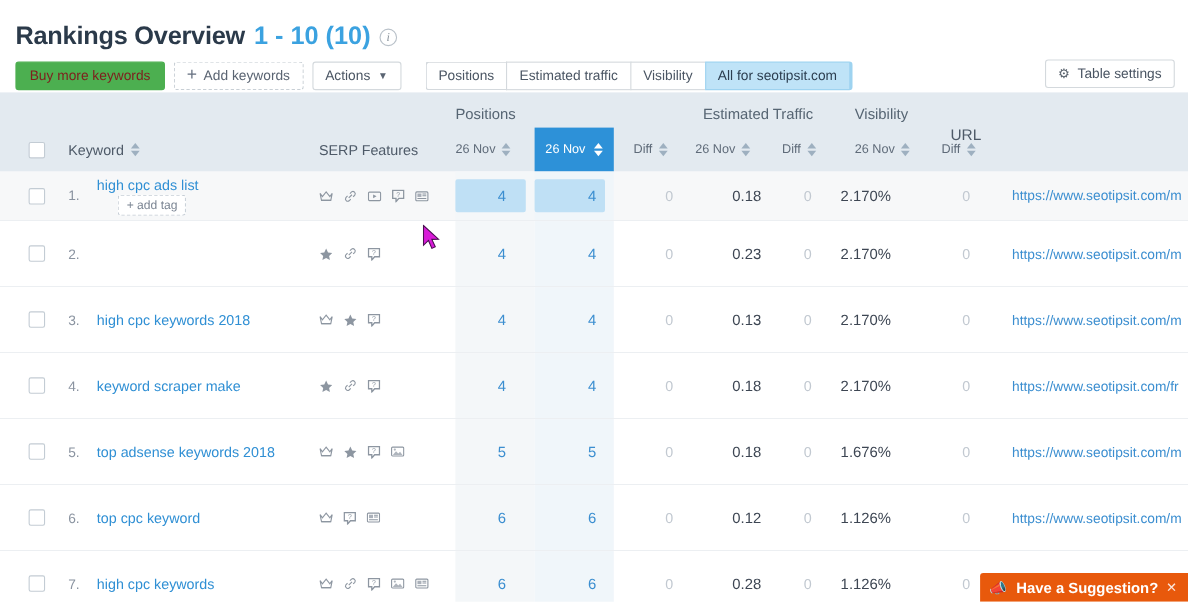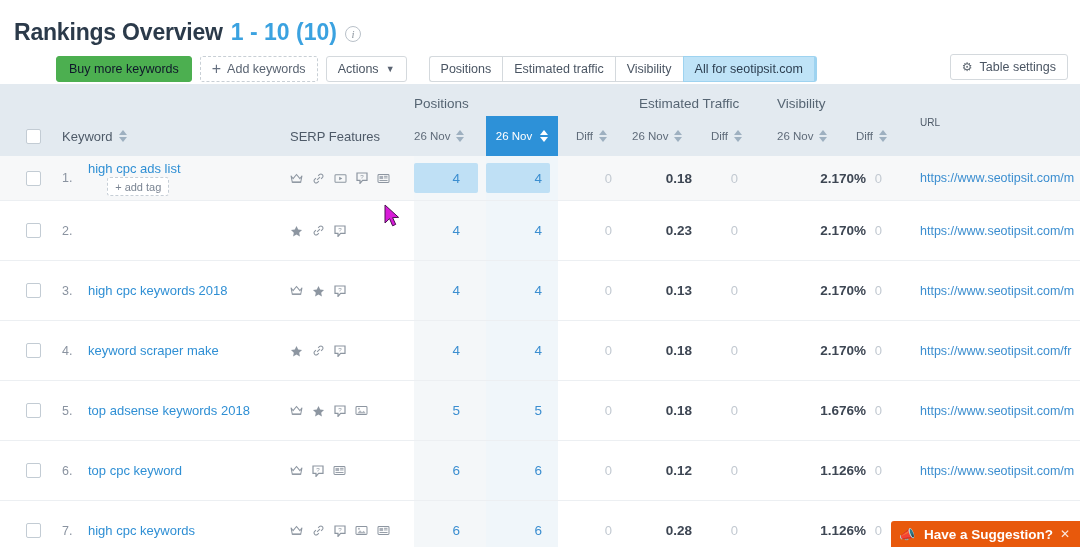--- a/index.html
+++ b/index.html
@@ -47,22 +47,22 @@
     display: inline-flex; align-items: center; justify-content: center;
     border: 1px solid #d4d9dd;
     background: #fff; color: #4a5563;
     border-radius: 3px;
     font-size: 12.5px;
     padding: 0 11px;
     white-space: nowrap;
     cursor: pointer;
   }
   .btn-green {
-    background: #4caf50; border-color: #4caf50; color: #0f172a;
-    font-size: 12.5px; padding: 0 12px; font-weight: normal; margin-left: 42px;
+    background: #4caf50; border-color: #4caf50; color: #7f1d1d;
+    font-size: 12.5px; padding: 0 12px; font-weight: normal;
   }
   .btn-dashed { border-style: dashed; border-color: #c8cfd5; color: #5a6472; }
   .plus { font-size: 16px; margin-right: 6px; font-weight: normal; color: #667080; line-height: 1; }
   .caret { margin-left: 7px; font-size: 9px; color: #5a6472; }
   .ml8 { margin-left: 8px; }
 
   .seg-group { display: flex; margin-left: 22px; }
   .seg {
     height: 26px; display: inline-flex; align-items: center;
     border: 1px solid #d4d9dd; border-right: none;
@@ -162,26 +162,26 @@
   }
 
   .c-serp { left: 290px; width: 110px; gap: 9px; }
   .serp-ic { color: #8d96a1; display: inline-flex; align-items: center; }
 
   .c-pos1  { left: 404px; width: 56px; justify-content: flex-end; }
   .c-pos2  { left: 486px; width: 56px; justify-content: flex-end; }
   .c-diff1 { left: 576px; width: 36px; justify-content: flex-end; }
   .c-tr    { left: 632px; width: 60px; justify-content: flex-end; }
   .c-diff2 { left: 702px; width: 36px; justify-content: flex-end; }
-  .c-vis   { left: 804px; width: 62px; justify-content: flex-end; }
+  .c-vis   { left: 748px; width: 62px; justify-content: flex-end; }
   .c-diff3 { left: 846px; width: 36px; justify-content: flex-end; }
   .c-url   { left: 920px; width: 170px; overflow: hidden; }
 
   .val-blue { color: #3b8ed0; font-size: 13.5px; }
-  .val-dark { color: #3d4653; font-size: 13.5px; font-weight: bold; padding-left: 32px; }
+  .val-dark { color: #3d4653; font-size: 13.5px; font-weight: normal; padding-left: 32px; }
   .val-zero { color: #c2c9d1; font-size: 13px; }
   .url-link {
     color: #3b8ed0; font-size: 12.5px; text-decoration: none;
     white-space: nowrap; cursor: pointer;
   }
 
   
   .col-strip {
     position: absolute; top: 0; width: 72px; height: 100%;
     pointer-events: none;
@@ -318,21 +318,21 @@
       </div>
 
       <div class="hcell" style="left:856px;">
         <span>Diff</span>
         <span class="sorter">
             <i class="up"></i>
             <i class="down"></i>
           </span>
       </div>
 
-      <div class="hcell" style="left:920px; bottom:14px; font-size:10px; color:#4e5a68;text-align:right;">
+      <div class="hcell" style="left:864px; bottom:14px; font-size:14px; color:#4e5a68;text-align:right;">
         <span>URL</span>
       </div>
     </div>
 
     <div id="tbody">
         <div class="row hovered" style="height: 45px;">
           <div class="col-strip strip-a"></div>
           <div class="col-strip strip-b"></div>
           <div class="sel-pill" style="left: 414px; top: 7px; width: 64px; height: 30px;"></div>
           <div class="sel-pill" style="left: 486px; top: 7px; width: 64px; height: 30px;"></div>

